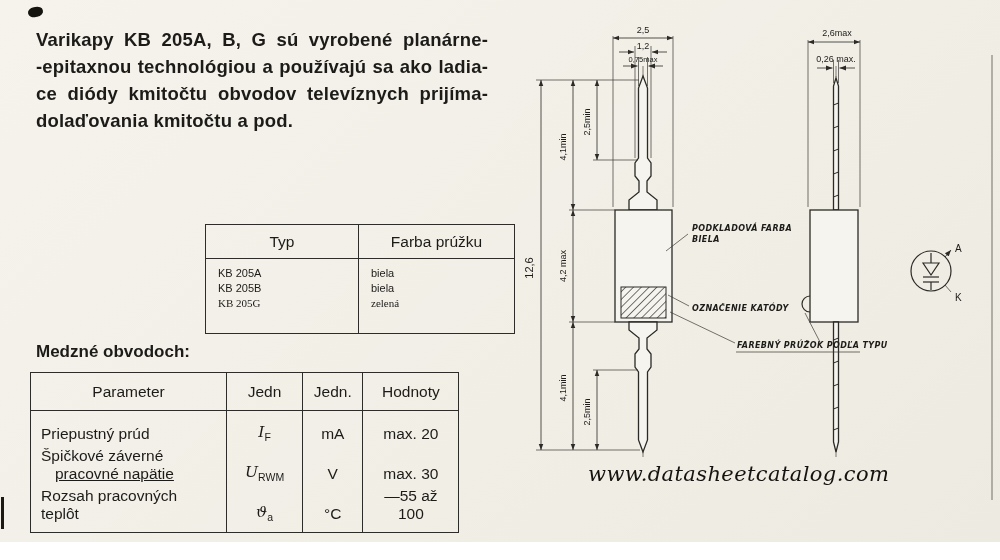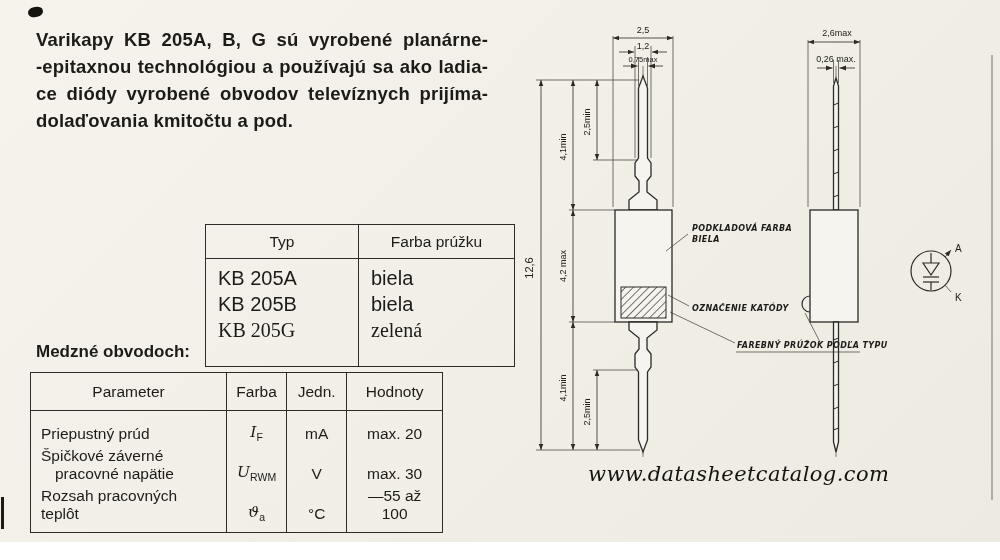--- a/index.html
+++ b/index.html
@@ -12,34 +12,34 @@
     overflow:hidden;
   }
   
   .intro{position:absolute;left:36px;top:26px;width:452px;font-weight:700;font-size:18.5px;line-height:27px;letter-spacing:.2px;}
   .intro .j{text-align:justify;text-align-last:justify;}
   .puzdro{position:absolute;left:36px;top:176px;font-size:17px;}
   table{border-collapse:collapse;}
   .type-table{position:absolute;left:205px;top:224px;border:1.7px solid #2e2c28;}
   .type-table th{border-bottom:1.7px solid #2e2c28;height:31px;font-weight:400;font-size:15.5px;text-align:center;}
   .type-table th:first-child,.type-table td:first-child{border-right:1.7px solid #2e2c28;width:128px;}
-  .type-table td{font-size:20px;padding:1.5px 12px;width:131px;margin-top:32px;}
+  .type-table td{font-size:11px;padding:1.5px 12px;width:131px;margin-top:32px;}
   .type-table tbody tr:first-child td{padding-top:8px;}
   .type-table tbody tr:last-child td{padding-bottom:24px;font-family:Liberation Serif, serif;}
   .limits-title{position:absolute;left:36px;top:342px;font-weight:700;font-size:17px;}
   .limits-table{position:absolute;left:30px;top:372px;border:1.8px solid #2e2c28;}
   .limits-table th{border-bottom:1.8px solid #2e2c28;height:35px;font-weight:400;font-size:15.5px;text-align:center;}
   .limits-table th+th,.limits-table td+td{border-left:1.8px solid #2e2c28;}
-  .limits-table td{font-size:15.5px;vertical-align:bottom;padding:2px 10px;}
+  .limits-table td{font-size:15.5px;vertical-align:bottom;padding:2px 18px;}
   .limits-table .c{text-align:center;}
   .col-param{width:196px;} .col-znak{width:53px;} .col-jedn{width:60px;} .col-hodn{width:96px;}
   .limits-table tbody tr:first-child td{padding-top:12px;}
   .limits-table tbody tr:last-child td{padding-bottom:9px;}
   .param-cell{padding-left:10px !important;}
-  .param-line2{padding-left:14px;}
+  .param-line2{padding-left:14px;text-decoration:underline;}
   .znak{font-family:"DejaVu Serif",serif;font-style:italic;font-size:16px;}
   .znak sub{font-size:10.5px;font-style:normal;font-family:"Liberation Sans",sans-serif;}
   
   .drawing{position:absolute;left:500px;top:0;width:500px;height:560px;}
   .ol{fill:#f6f4ee;stroke:#2b2a26;stroke-width:1.3;}
   .olt{fill:none;stroke:#2b2a26;stroke-width:1.2;}
   .dimline{stroke:#2b2a26;stroke-width:.8;fill:none;}
   .ext{stroke:#3a3832;stroke-width:.7;}
   .cl{stroke:#3a3832;stroke-width:.65;stroke-dasharray:11 3 3 3;fill:none;}
   .lead{stroke:#2b2a26;stroke-width:1;}
@@ -57,21 +57,21 @@
   .edge-l{position:absolute;left:1px;top:497px;width:3px;height:32px;background:#1a1913;}
 </style>
 </head>
 <body>
 
 <div class="page">
 
   <div class="intro">
     <div class="j">Varikapy KB 205A, B, G sú vyrobené planárne-</div>
     <div class="j">-epitaxnou technológiou a používajú sa ako ladia-</div>
-    <div class="j">ce diódy vyrobené obvodov televíznych prijíma-</div>
+    <div class="j">ce diódy kmitočtu obvodov televíznych prijíma-</div>
     <div>dolaďovania kmitočtu a pod.</div>
   </div>
 
 
   <table class="type-table">
     <thead>
       <tr>
         <th>Typ</th>
         <th>Farba prúžku</th>
       </tr>
@@ -97,21 +97,21 @@
   <table class="limits-table">
     <colgroup>
         <col class="col-param">
         <col class="col-znak">
         <col class="col-jedn">
         <col class="col-hodn">
       </colgroup>
     <thead>
       <tr>
         <th>Parameter</th>
-        <th>Farba</th>
+        <th>Jedn</th>
         <th>Jedn.</th>
         <th>Hodnoty</th>
       </tr>
     </thead>
     <tbody>
       <tr>
         <td class="param-cell">Priepustný prúd</td>
         <td class="c znak"><span>I</span><sub>F</sub></td>
         <td class="c">mA</td>
         <td class="c">max. 20</td>

